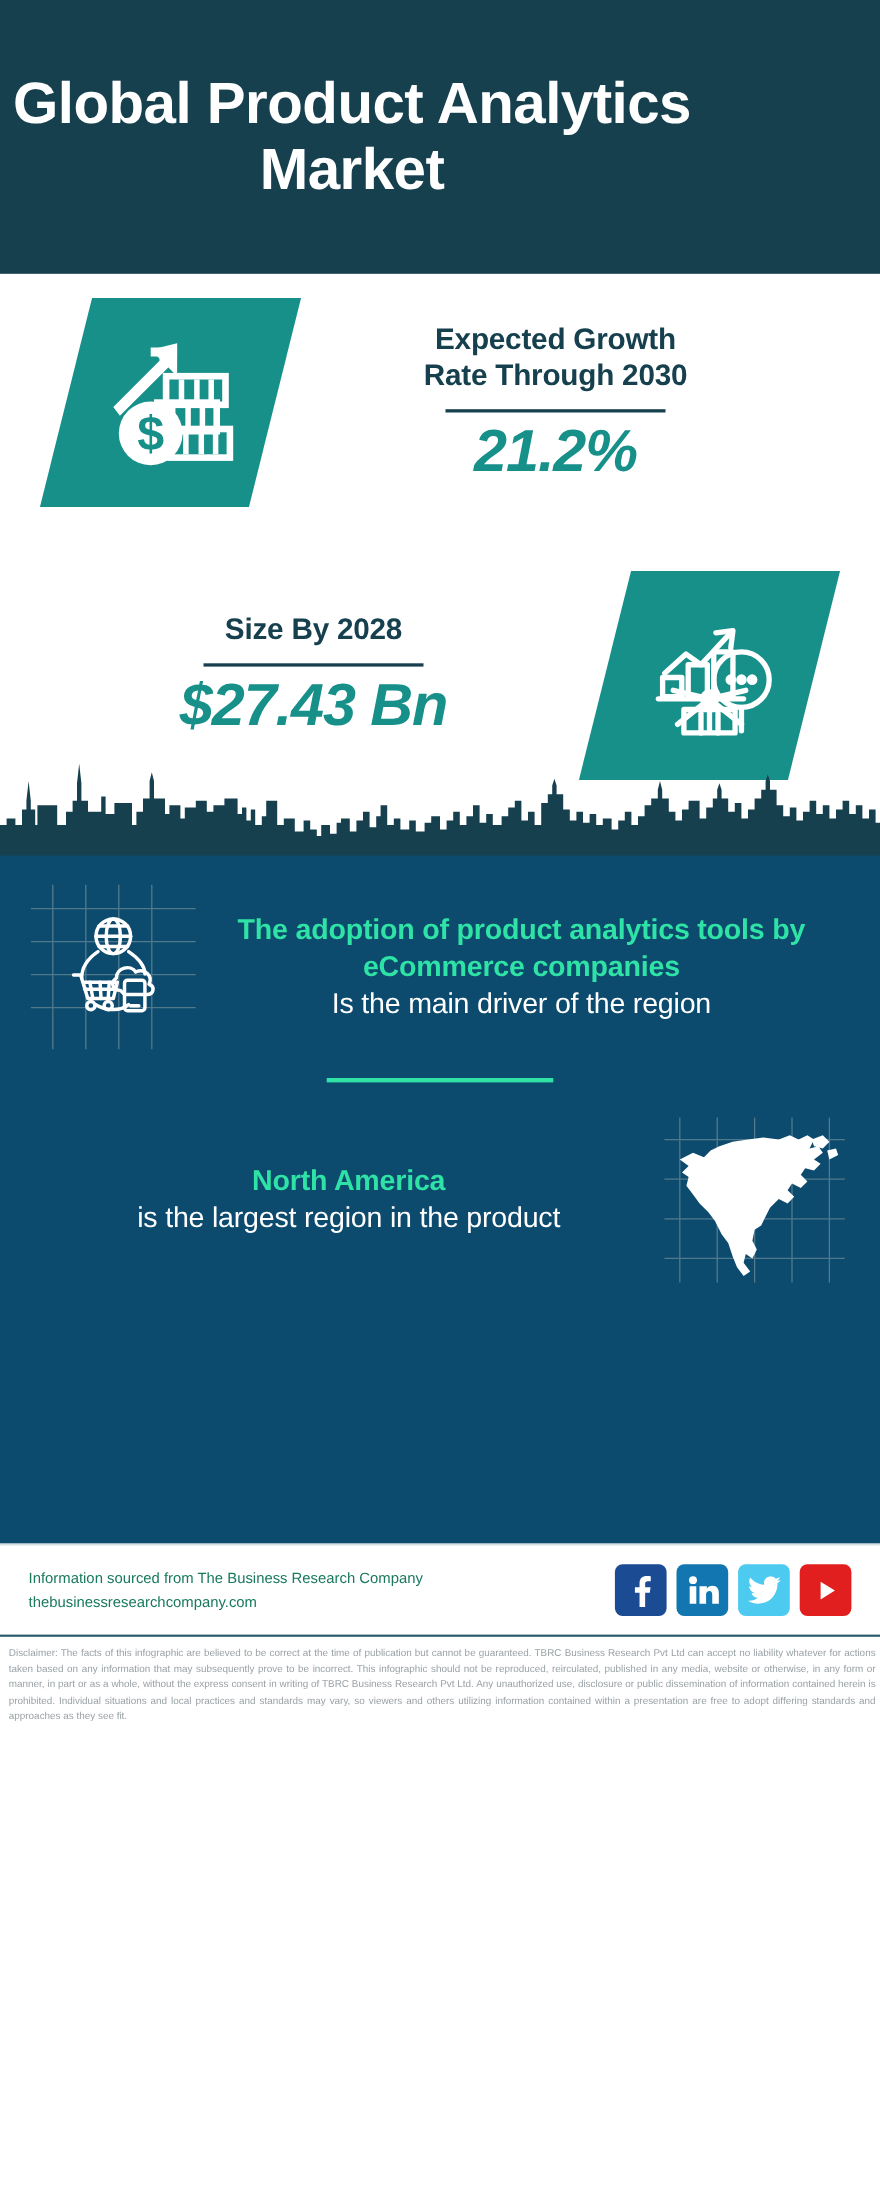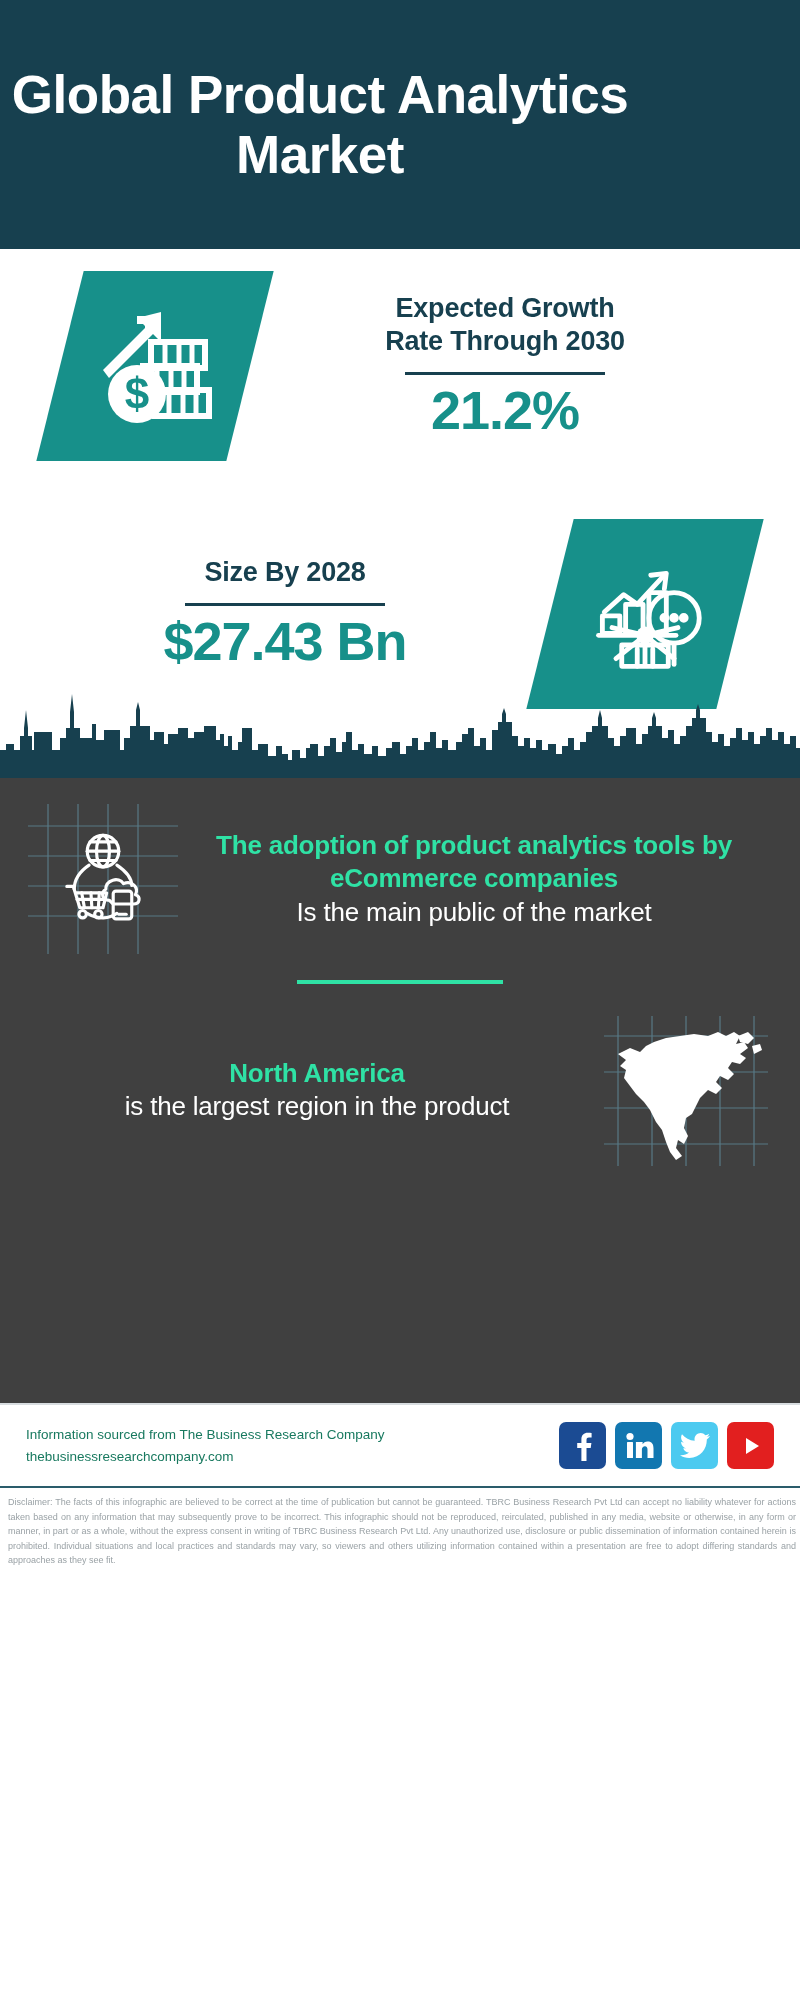--- a/index.html
+++ b/index.html
@@ -59,29 +59,30 @@
   .stat-rule{
     width:200px;height:3px;background:#17404f;margin:14px 0 6px 0;
   }
   .stat-value{
     color:#17908a;
     font-size:54px;
     font-weight:bold;
     line-height:1.1;
     letter-spacing:-1px;
     text-align:center;
+    font-style:italic;
   }
   .row1 .stat-text{padding-right:40px;}
   .row2 .stat-text{padding-left:30px;padding-right:10px;}
   .row1 .para-badge{margin-left:60px;}
   .row2 .para-badge{margin-right:60px;}
 
   
   .dark-zone{
-    position:relative;background:#404040;flex:none;height:627px;
+    position:relative;background:#0c4a6e;flex:none;height:627px;
   }
   .skyline{
     position:absolute;top:-88px;left:0;width:800px;height:90px;display:block;
   }
   .dz-inner{position:relative;z-index:2;padding-top:18px;}
 
   .block{display:flex;align-items:center;}
   .block.ecom{padding:10px 30px 0 28px;}
   .block.region{padding:4px 30px 0 34px;}
 
@@ -252,21 +253,21 @@
                 <circle cx="50" cy="93" r="4"></circle>
                 <path d="M62 78 C54 78, 52 70, 58 66 C58 56, 72 52, 77 60 C86 56, 94 64, 90 72 C96 74, 95 82, 88 82 L66 82 Z"></path>
                 <rect x="66" y="68" width="20" height="30" rx="3"></rect>
                 <line x1="72" y1="93" x2="80" y2="93"></line>
               </g>
             </svg>
           </div>
         </div>
         <div class="block-text">
           <span class="hl">The adoption of product analytics tools by eCommerce companies</span>
-          <span class="norm">Is the main public of the market</span>
+          <span class="norm">Is the main driver of the region</span>
         </div>
       </div>
 
       <div class="mid-rule"></div>
 
       <div class="block region">
         <div class="block-text">
           <span class="hl">North America</span>
           <span class="norm">is the largest region in the product</span>
         </div>

